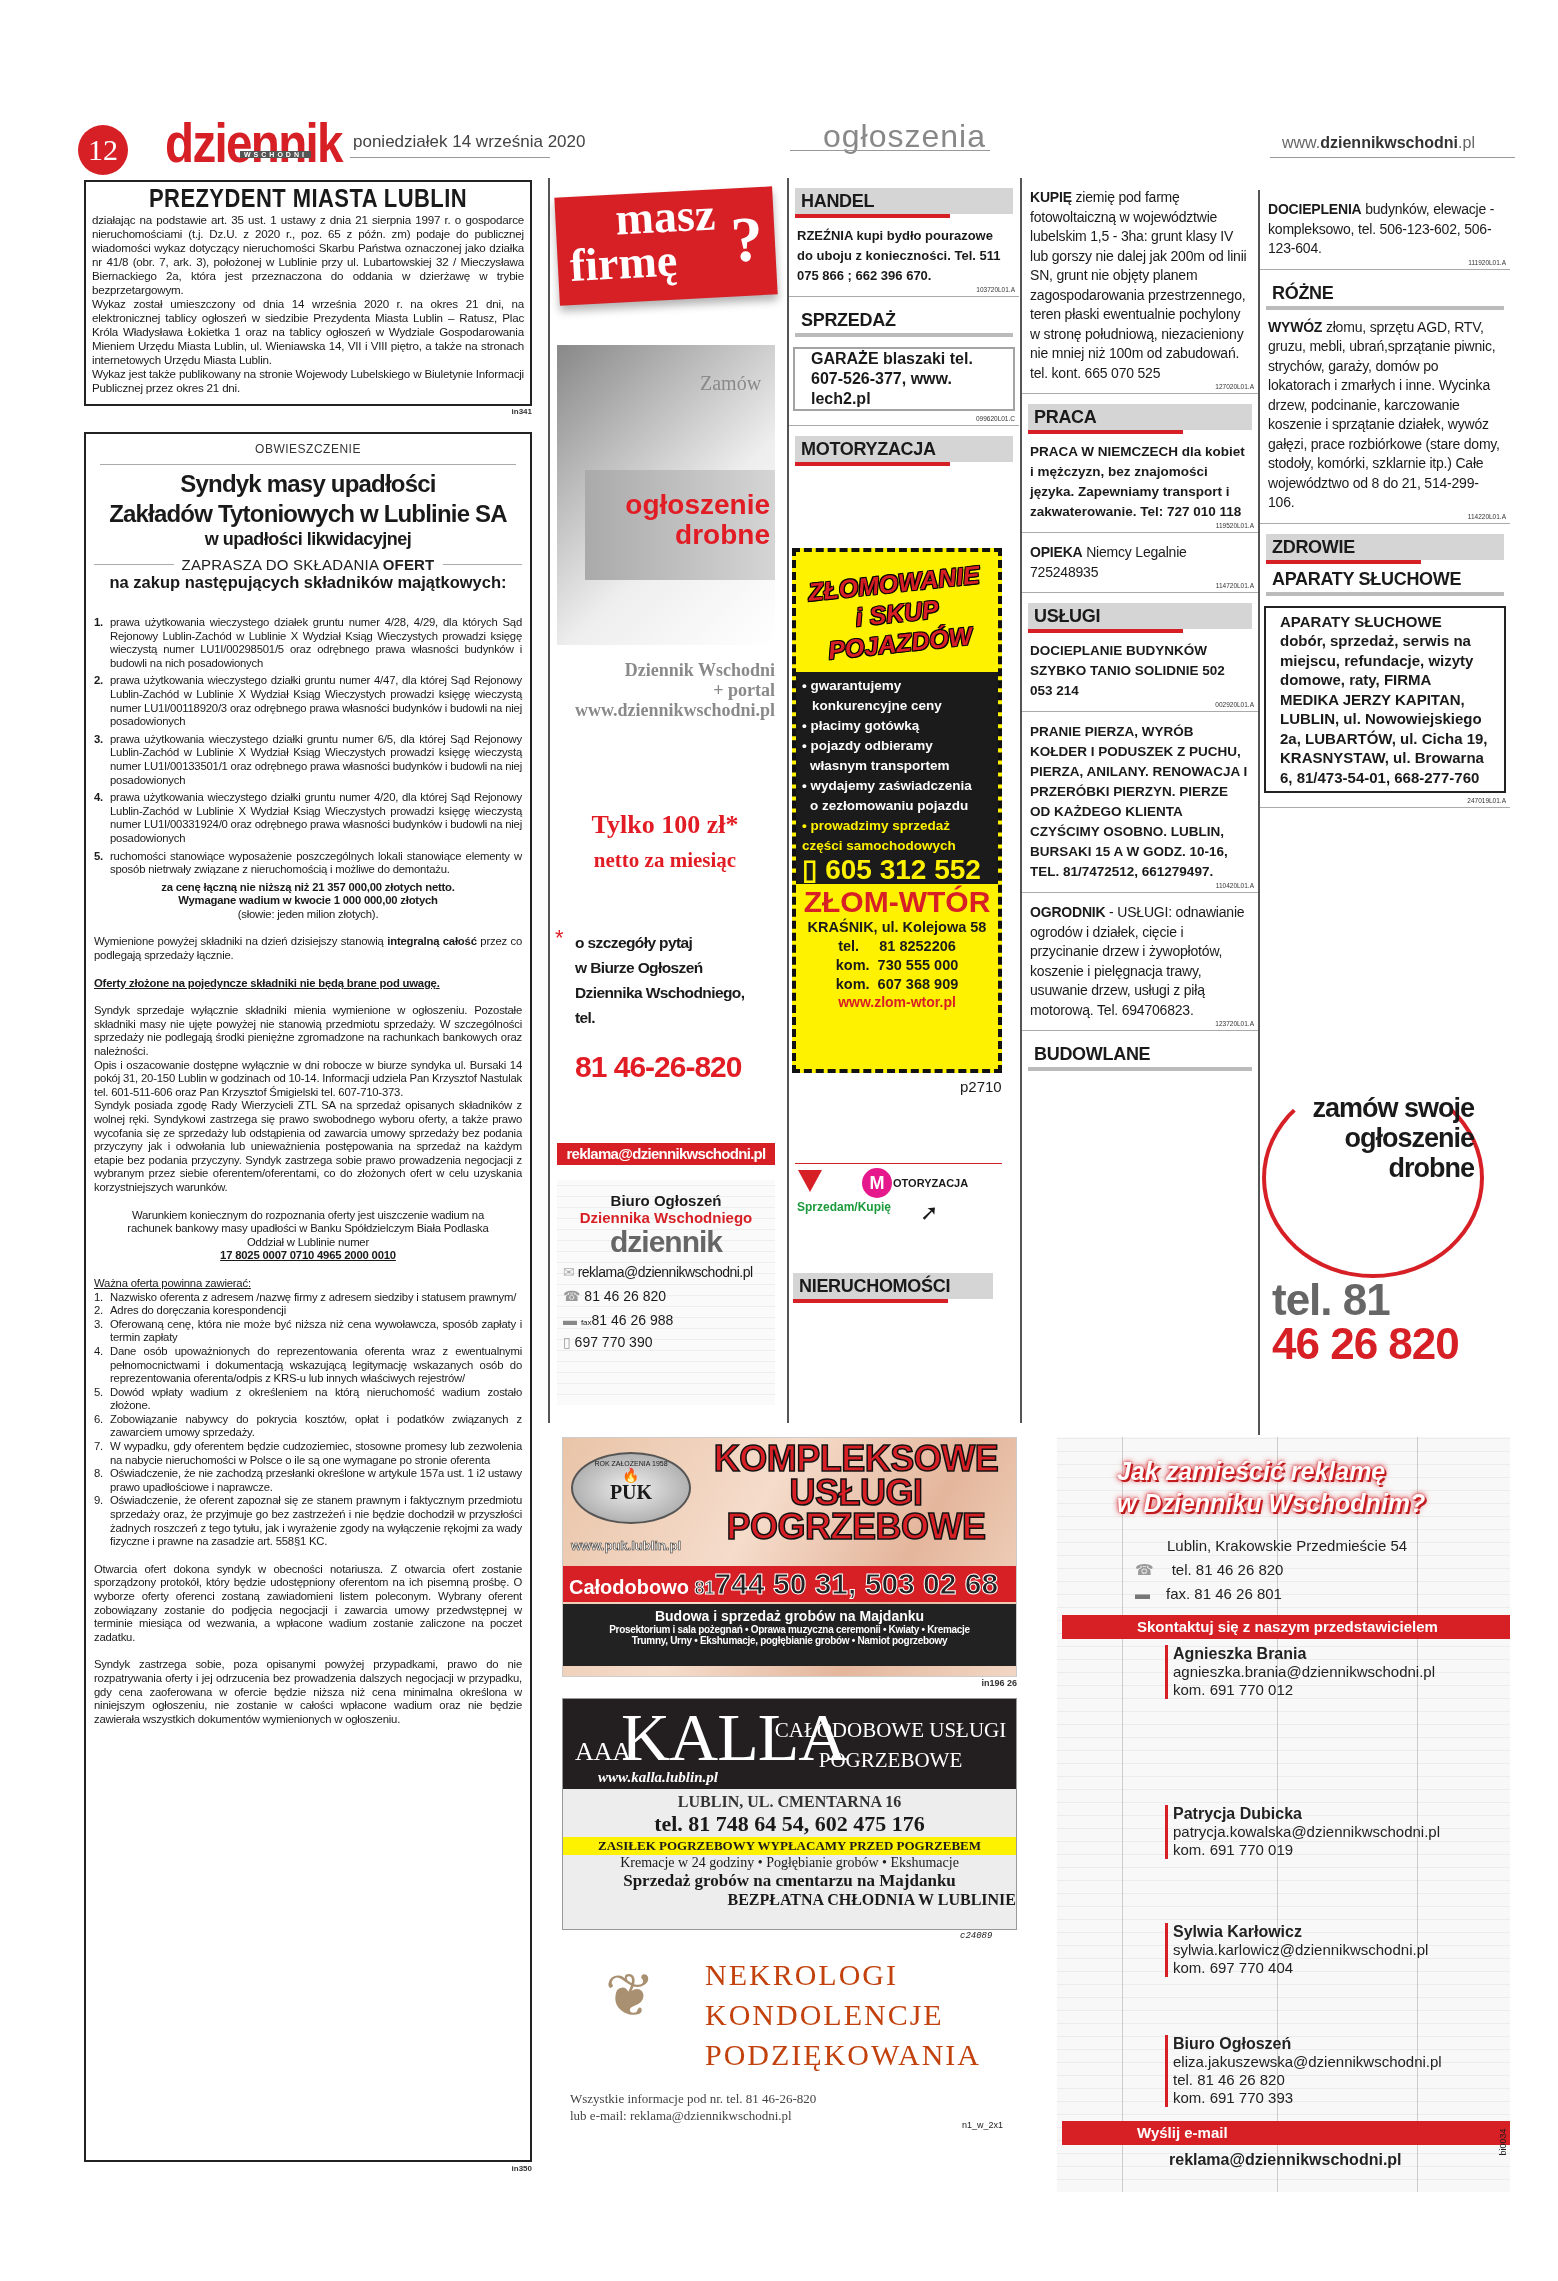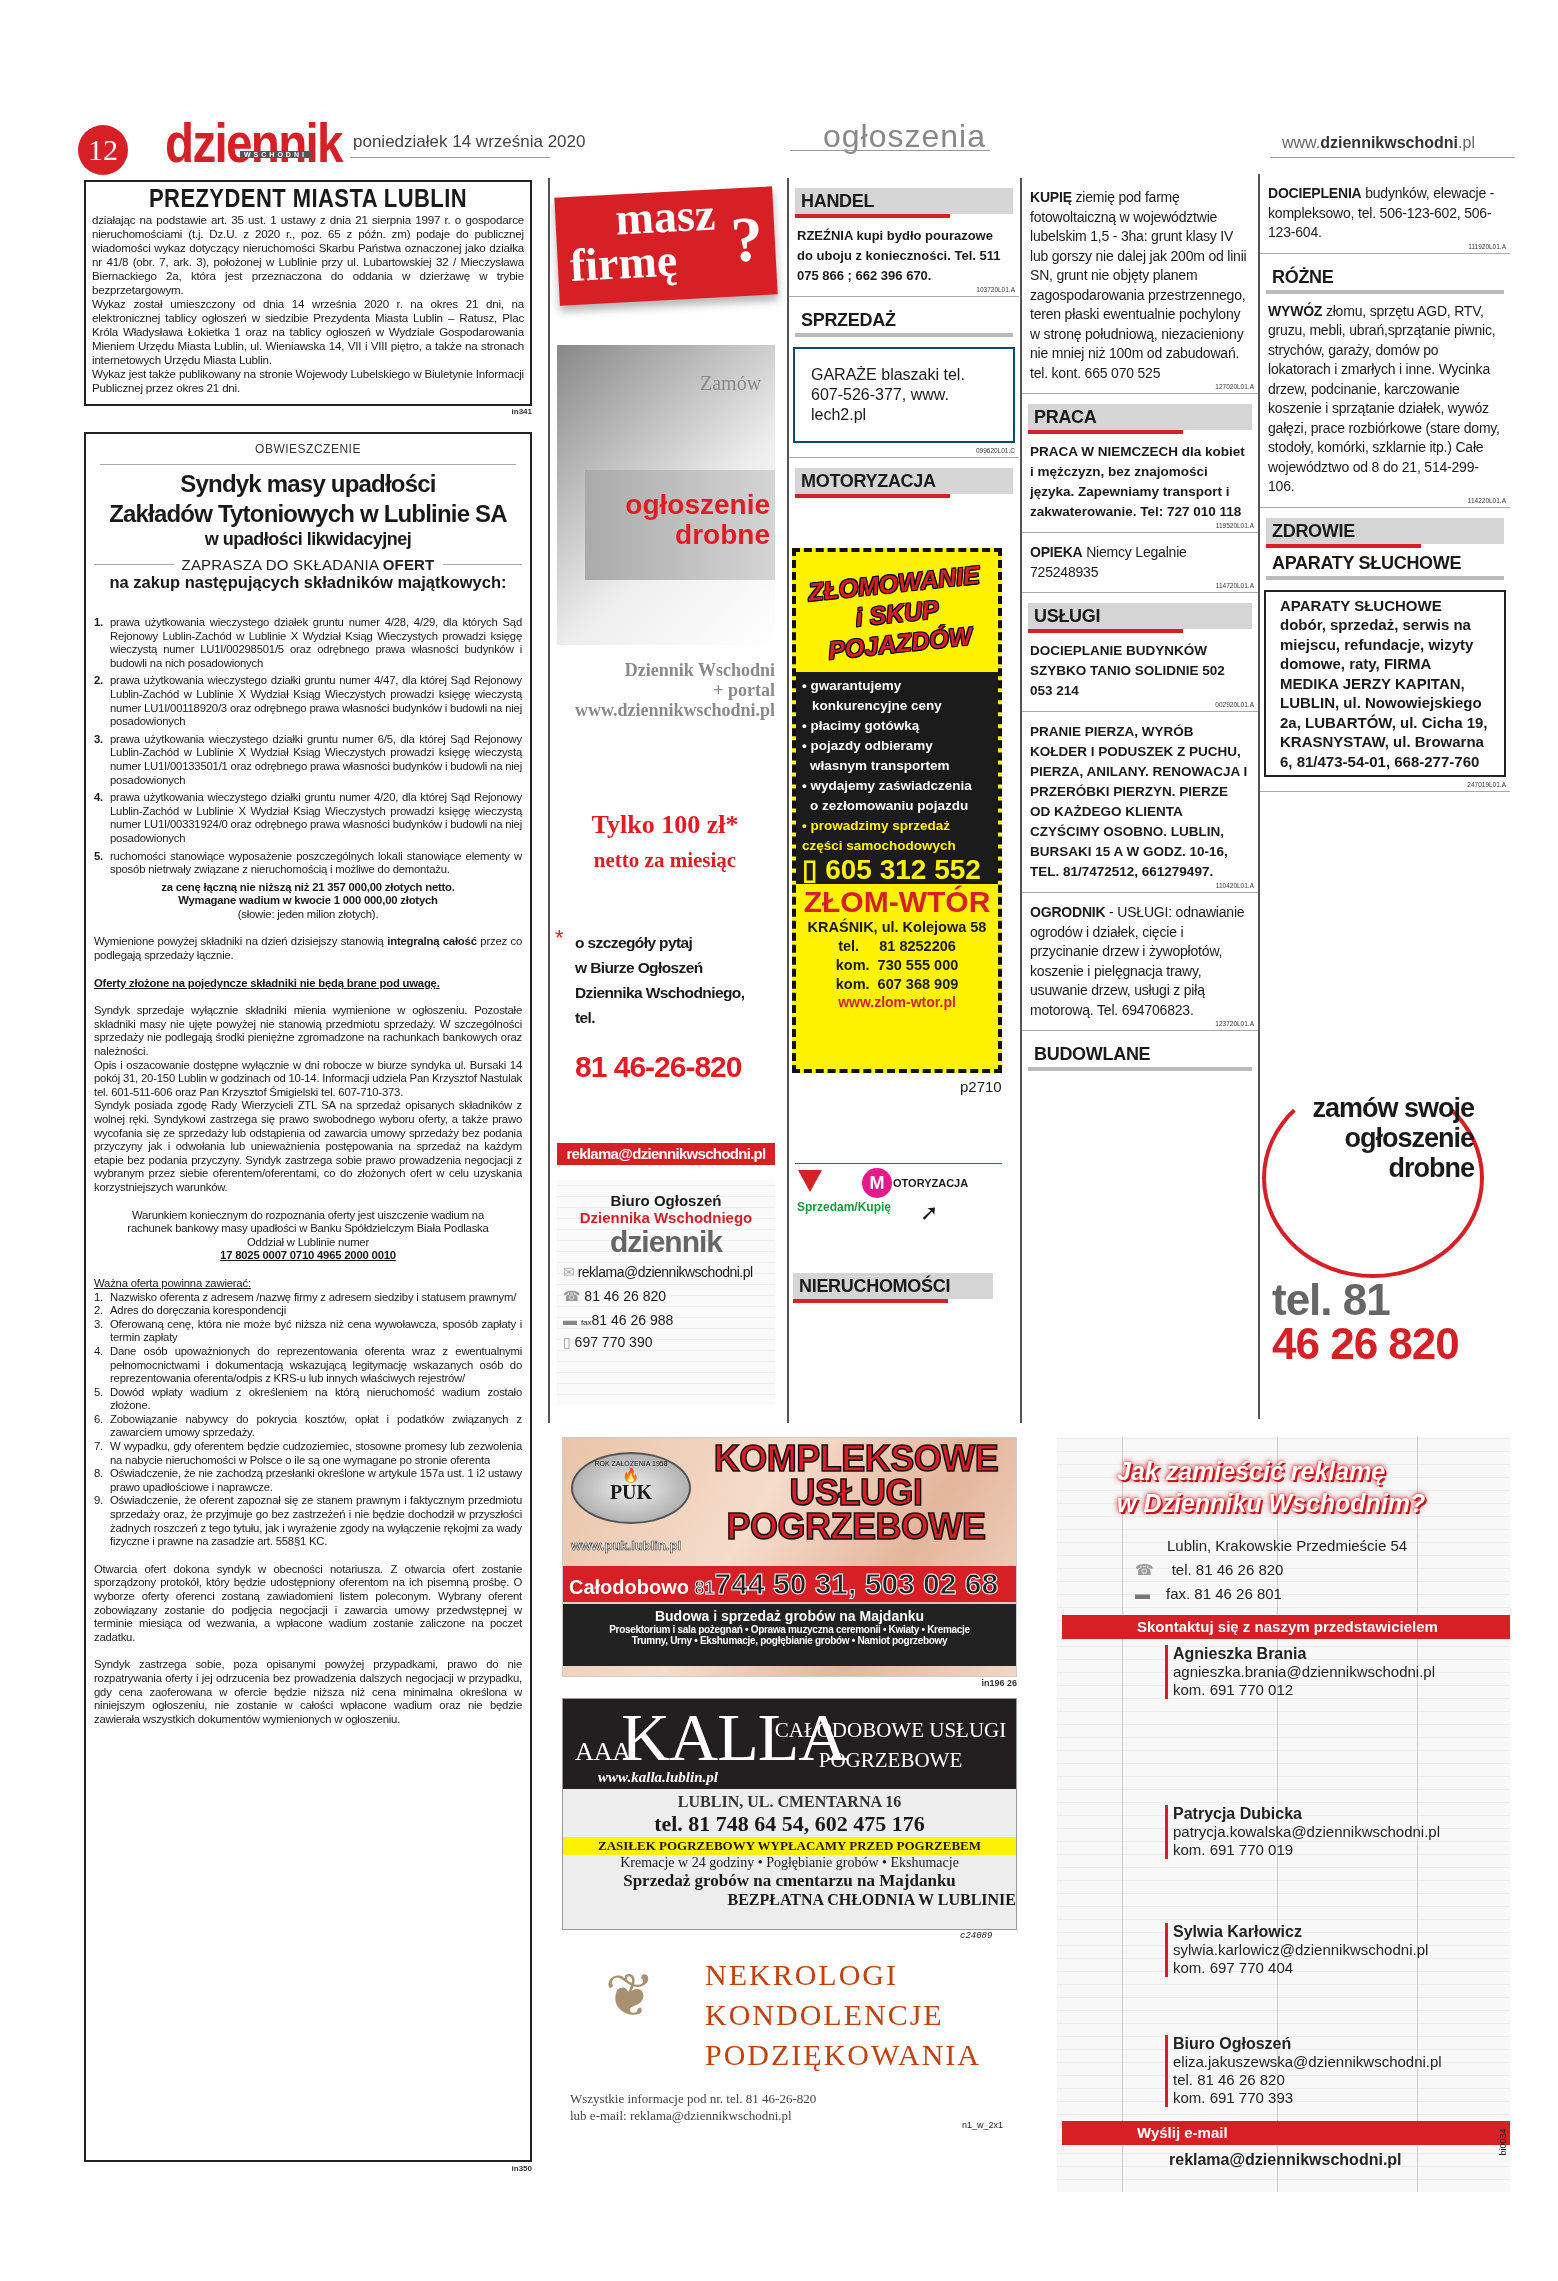--- a/index.html
+++ b/index.html
@@ -185,21 +185,21 @@
   <div style="font-size:14px;margin:8px 0 0 6px"><span style="color:#999">☎</span> <span>81 46 26 820</span></div>
   <div style="font-size:14px;margin:8px 0 0 6px"><span style="color:#888">▬</span> <small style="font-size:8px">fax</small><span>81 46 26 988</span></div>
   <div style="font-size:14px;margin:6px 0 0 6px"><span style="color:#999">▯</span> <span>697 770 390</span></div>
 </div>
 
 <div class="abs col" style="left:787px;top:178px;width:232px;height:1245px;padding-top:10px">
   <div class="cat" style="margin:0 6px">HANDEL</div>
   <div class="adb" style="margin-top:12px;font-size:13px;line-height:20px">RZEŹNIA kupi bydło pourazowe do uboju z konieczności.  Tel. 511 075 866 ; 662 396 670.</div>
   <div class="code">103720L01.A</div>
   <div class="cat gray" style="margin:0 6px;background:transparent">SPRZEDAŻ</div>
-  <div style="margin:14px 4px 4px;border:2px solid #0c4a6e;padding:16px 16px;font-weight:normal;font-size:16px;line-height:20px">GARAŻE blaszaki tel. 607-526-377, www. lech2.pl</div>
+  <div style="margin:14px 4px 4px;border:2px solid #a3a3a3;padding:0 16px;font-weight:bold;font-size:16px;line-height:20px">GARAŻE blaszaki tel. 607-526-377, www. lech2.pl</div>
   <div class="code">099620L01.C</div>
   <div class="cat" style="margin:0 6px">MOTORYZACJA</div>
 </div>
 <div class="abs zlom">
   <div class="zlom-title">
       <div>ZŁOMOWANIE</div>
       <div>i SKUP</div>
       <div>POJAZDÓW</div>
     </div>
   <div class="zlom-black">
@@ -241,21 +241,21 @@
   <div class="cat" style="margin:0 6px">USŁUGI</div>
   <div class="adb" style="margin-top:12px">DOCIEPLANIE BUDYNKÓW SZYBKO TANIO SOLIDNIE 502 053 214</div>
   <div class="code">002920L01.A</div>
   <div class="adb" style="margin-top:6px">PRANIE PIERZA, WYRÓB KOŁDER I PODUSZEK Z PUCHU, PIERZA, ANILANY. RENOWACJA I PRZERÓBKI PIERZYN. PIERZE OD KAŻDEGO KLIENTA CZYŚCIMY OSOBNO. LUBLIN, BURSAKI 15 A W GODZ. 10-16, TEL. 81/7472512, 661279497.</div>
   <div class="code">110420L01.A</div>
   <div class="ad"><b>OGRODNIK</b><span> - USŁUGI: odnawianie  ogrodów i działek, cięcie i przycinanie drzew i żywopłotów, koszenie i pielęgnacja trawy, usuwanie drzew, usługi z piłą motorową. Tel. 694706823.</span></div>
   <div class="code">123720L01.A</div>
   <div class="cat gray" style="margin:0 6px;background:transparent">BUDOWLANE</div>
 </div>
 
-<div class="abs col" style="left:1258px;top:174px;width:252px;height:1245px;padding-top:10px">
+<div class="abs col" style="left:1258px;top:190px;width:252px;height:1245px;padding-top:10px">
   <div class="ad"><b>DOCIEPLENIA</b><span> budynków, elewacje - kompleksowo, tel. 506-123-602, 506-123-604.</span></div>
   <div class="code">111920L01.A</div>
   <div class="cat gray" style="margin:0 6px;background:transparent">RÓŻNE</div>
   <div class="ad" style="margin-top:12px"><b>WYWÓZ</b><span> złomu, sprzętu AGD, RTV, gruzu, mebli, ubrań,sprzątanie piwnic, strychów, garaży, domów po lokatorach i zmarłych i inne. Wycinka drzew, podcinanie, karczowanie  koszenie i sprzątanie działek, wywóz gałęzi,  prace rozbiórkowe (stare domy, stodoły, komórki, szklarnie itp.)  Całe województwo od 8 do 21, 514-299-106.</span></div>
   <div class="code">114220L01.A</div>
   <div class="cat" style="margin:0 6px">ZDROWIE</div>
   <div class="cat gray" style="margin:6px 6px 0;background:transparent">APARATY SŁUCHOWE</div>
   <div style="margin:14px 4px 4px;border:2px solid #222;padding:4px 14px;font-weight:bold;font-size:15px;line-height:19.5px">APARATY SŁUCHOWE dobór, sprzedaż, serwis na miejscu, refundacje, wizyty domowe, raty, FIRMA MEDIKA JERZY KAPITAN, LUBLIN, ul. Nowowiejskiego 2a, LUBARTÓW, ul. Cicha 19, KRASNYSTAW, ul. Browarna 6, 81/473-54-01, 668-277-760</div>
   <div class="code">247019L01.A</div>
 </div>

